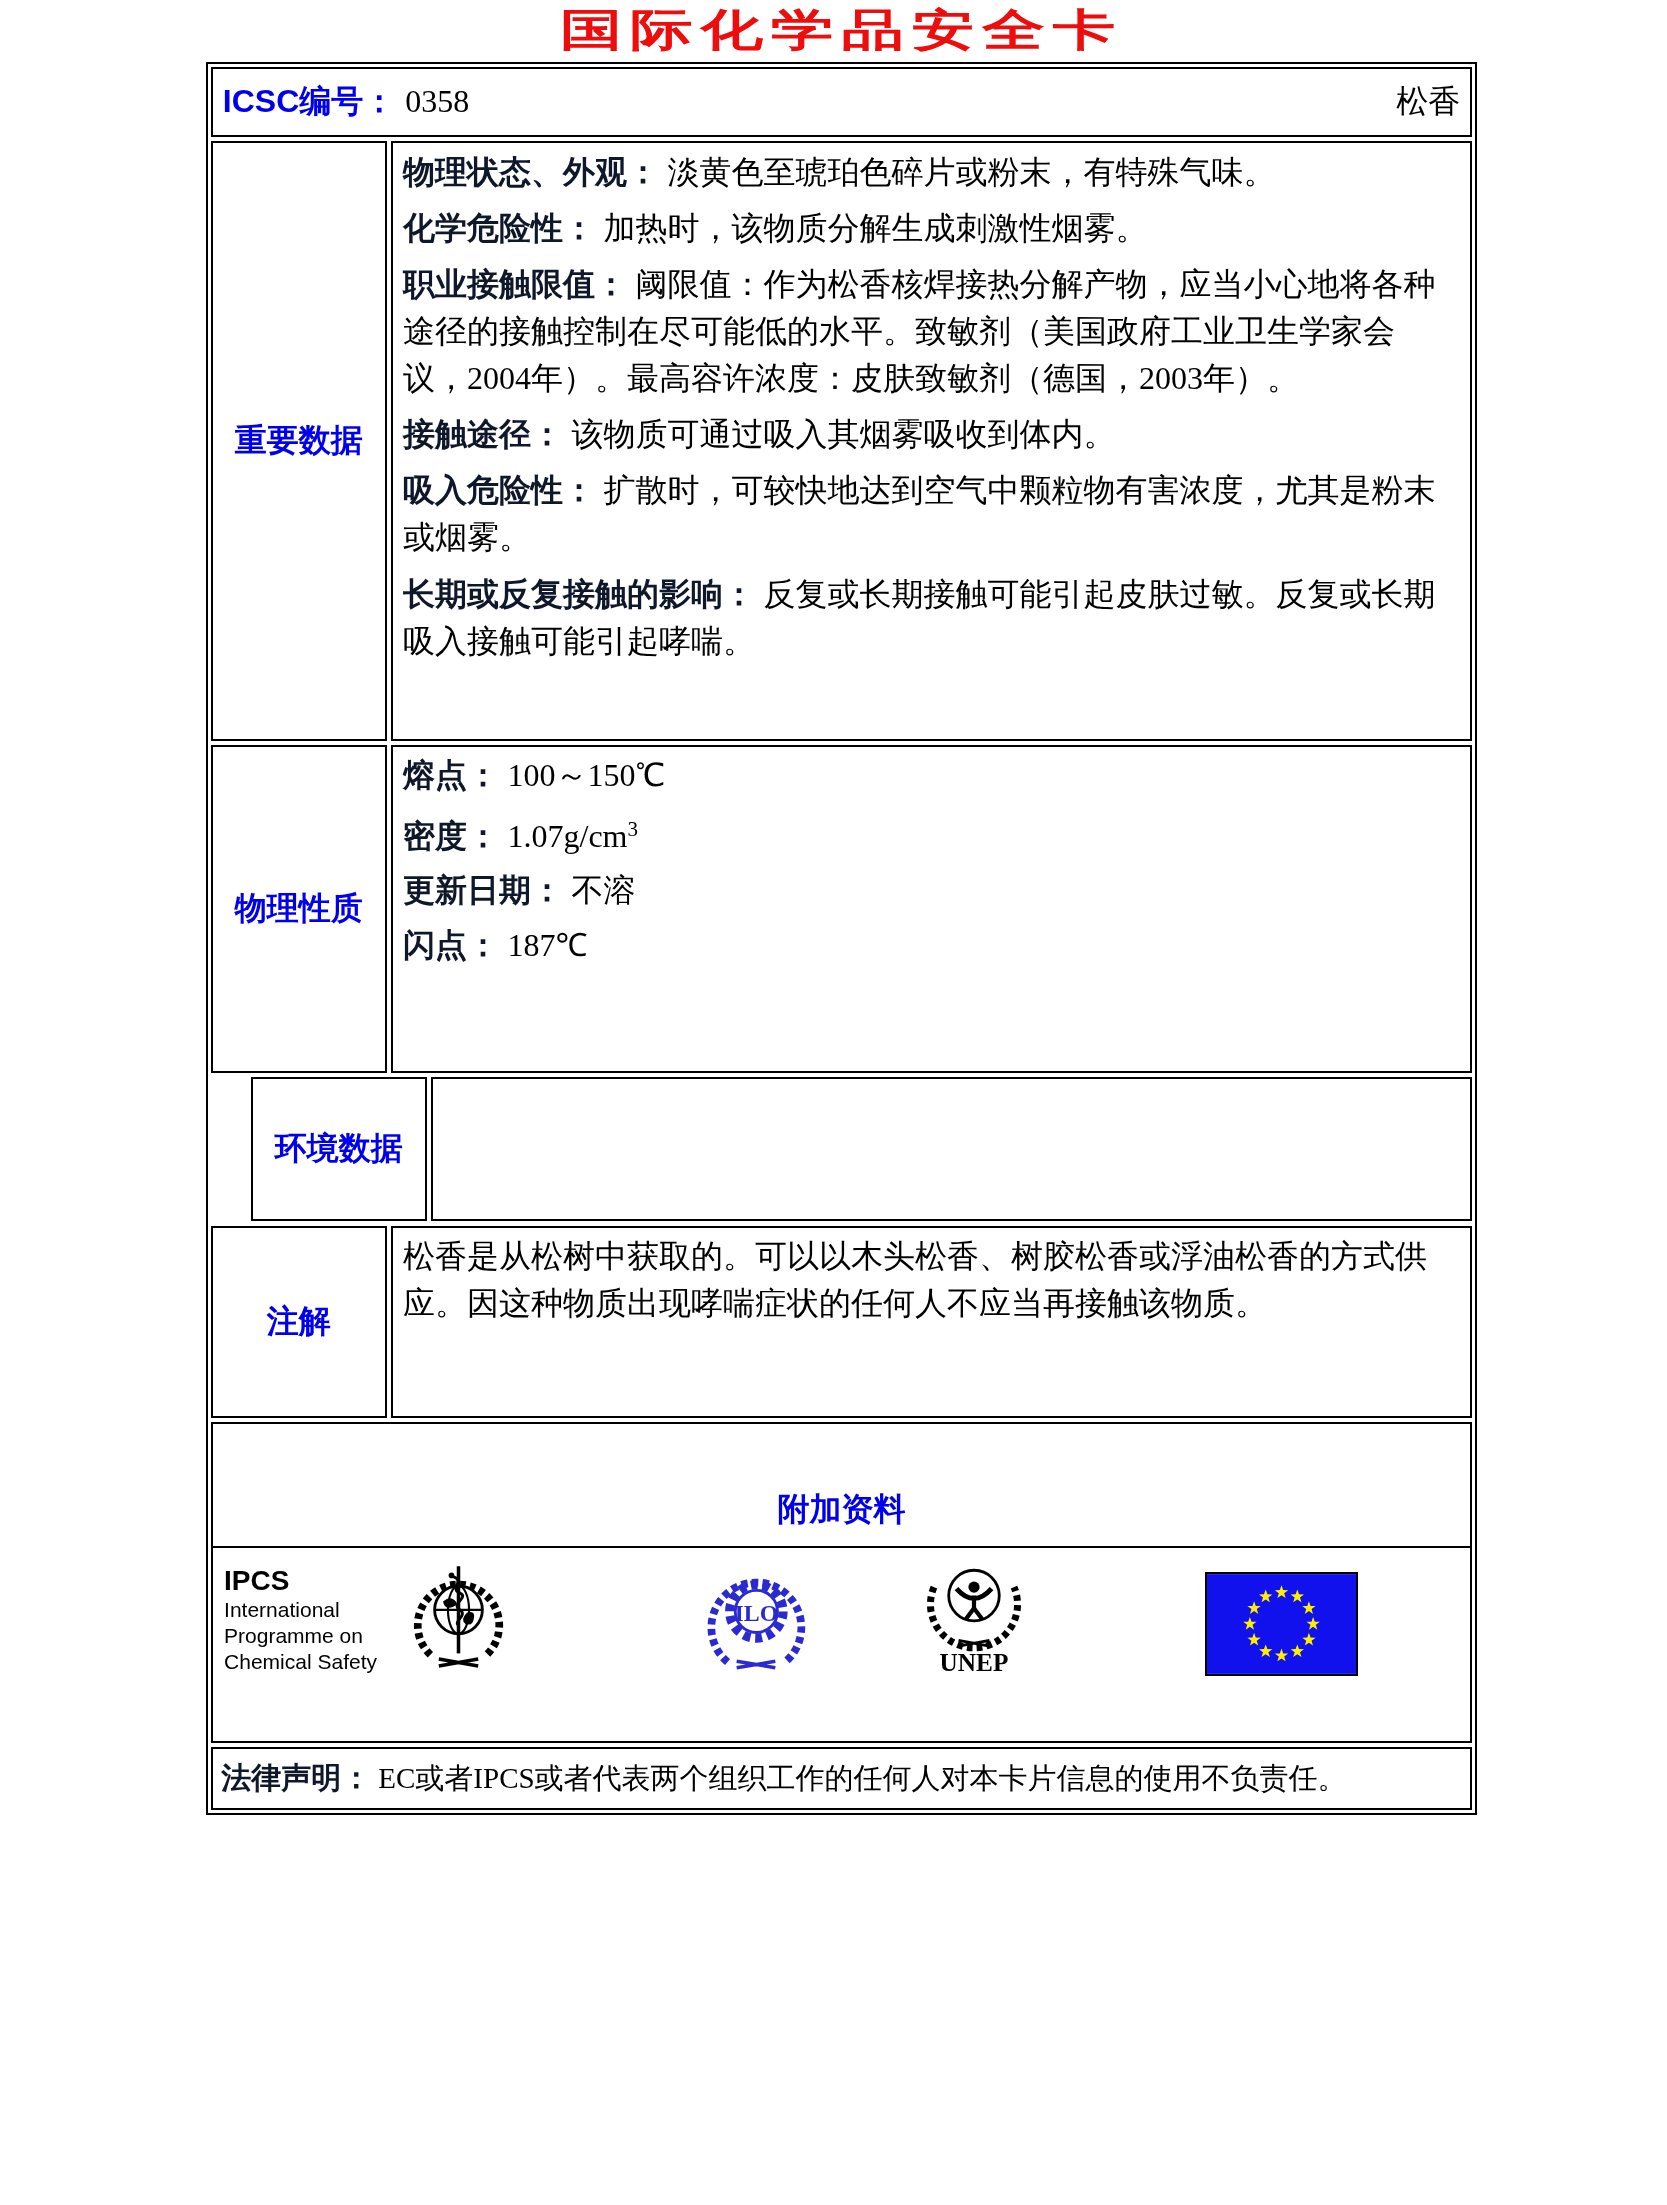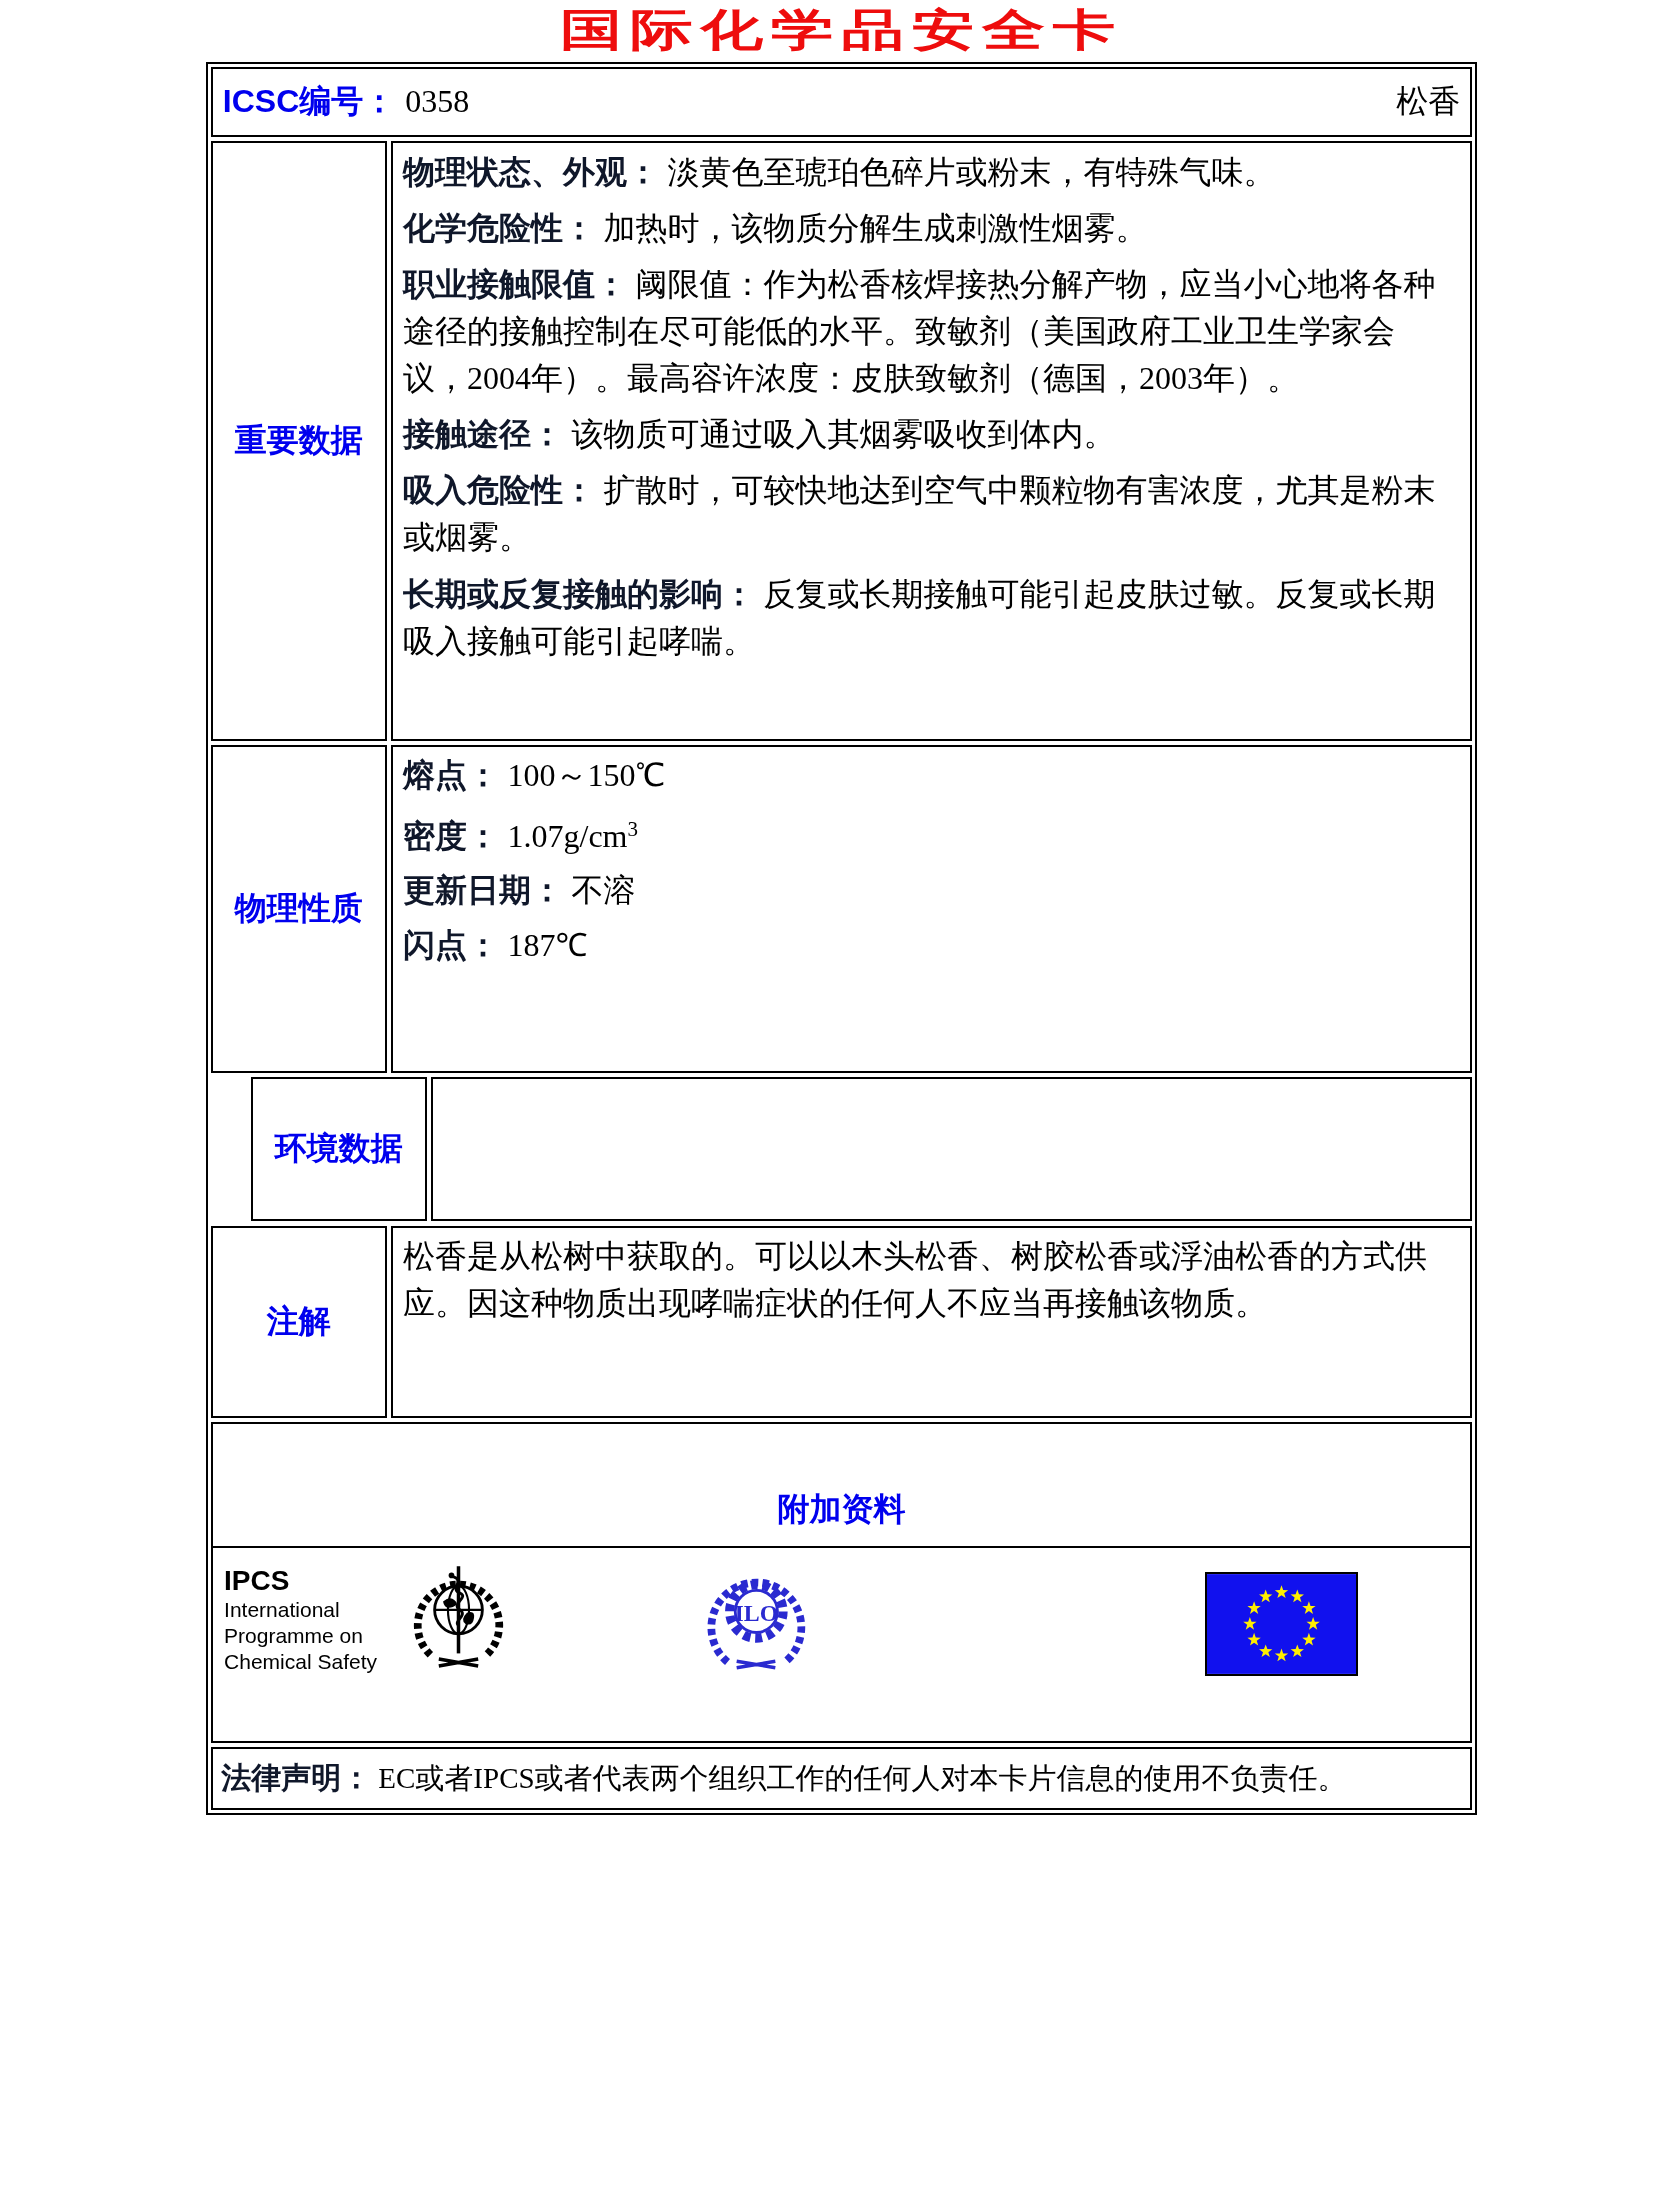--- a/index.html
+++ b/index.html
@@ -156,20 +156,32 @@
         <div class="logo logo-ilo">
           <svg width="116" height="116" viewBox="0 0 165 165">
             <path d="M42,148 A64,64 0 1 1 124,148" fill="none" stroke="#2A2AD0" stroke-width="11" stroke-dasharray="9 6"></path>
             <path d="M55,156 L110,147 M55,147 L110,156" stroke="#2A2AD0" stroke-width="5" fill="none"></path>
             <circle cx="83" cy="76" r="38" fill="none" stroke="#2A2AD0" stroke-width="13" stroke-dasharray="10 7"></circle>
             <circle cx="83" cy="76" r="30" fill="#fff" stroke="#2A2AD0" stroke-width="4"></circle>
             <text x="83" y="89" text-anchor="middle" font-family="Liberation Serif, serif" font-size="34" font-weight="bold" fill="#2A2AD0">ILO</text>
           </svg>
         </div>
 
+        <div class="logo logo-unep">
+          <svg width="120" height="125" viewBox="0 0 170 178">
+            <path d="M28,50 A62,62 0 1 0 142,50" fill="none" stroke="#000" stroke-width="10" stroke-dasharray="8 6"></path>
+            <path d="M63,134 L107,126 M63,126 L107,134" stroke="#000" stroke-width="4" fill="none"></path>
+            <circle cx="85" cy="62" r="36" fill="#fff" stroke="#000" stroke-width="4"></circle>
+            <circle cx="85" cy="50" r="8" fill="#000"></circle>
+            <path d="M60,52 Q85,80 110,52" fill="none" stroke="#000" stroke-width="7"></path>
+            <line x1="85" y1="62" x2="85" y2="80" stroke="#000" stroke-width="6"></line>
+            <path d="M85,80 L73,96 M85,80 L97,96" stroke="#000" stroke-width="6" fill="none"></path>
+            <text x="85" y="170" text-anchor="middle" font-family="Liberation Serif, serif" font-size="36" font-weight="bold" fill="#000">UNEP</text>
+          </svg>
+        </div>
 
         <div class="logo logo-eu">
           <svg id="eu-flag-svg" width="149" height="100" viewBox="0 0 212 142">
             <rect x="0" y="0" width="212" height="142" fill="#1111EE"></rect>
           <polygon points="106.0,16.0 108.4,22.8 115.5,22.9 109.8,27.2 111.9,34.1 106.0,30.0 100.1,34.1 102.2,27.2 96.5,22.9 103.6,22.8" fill="#FFEE00"></polygon>
               <polygon points="128.5,22.0 130.9,28.8 138.0,28.9 132.3,33.3 134.4,40.1 128.5,36.0 122.6,40.1 124.7,33.3 119.0,28.9 126.1,28.8" fill="#FFEE00"></polygon>
               <polygon points="145.0,38.5 147.3,45.3 154.5,45.4 148.8,49.7 150.8,56.6 145.0,52.5 139.1,56.6 141.2,49.7 135.5,45.4 142.6,45.3" fill="#FFEE00"></polygon>
               <polygon points="151.0,61.0 153.4,67.8 160.5,67.9 154.8,72.2 156.9,79.1 151.0,75.0 145.1,79.1 147.2,72.2 141.5,67.9 148.6,67.8" fill="#FFEE00"></polygon>
               <polygon points="145.0,83.5 147.3,90.3 154.5,90.4 148.8,94.7 150.8,101.6 145.0,97.5 139.1,101.6 141.2,94.7 135.5,90.4 142.6,90.3" fill="#FFEE00"></polygon>
               <polygon points="128.5,100.0 130.9,106.7 138.0,106.9 132.3,111.2 134.4,118.1 128.5,114.0 122.6,118.1 124.7,111.2 119.0,106.9 126.1,106.7" fill="#FFEE00"></polygon>

